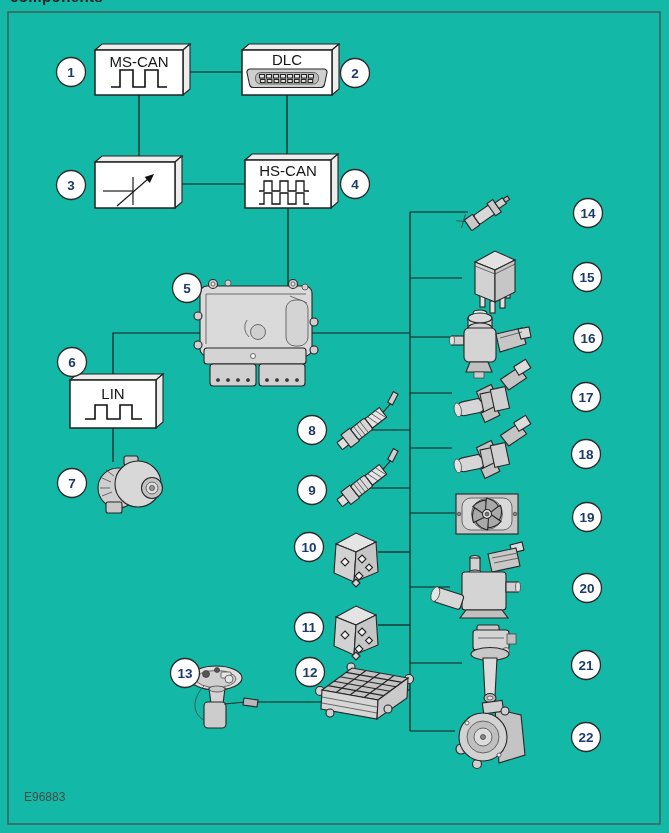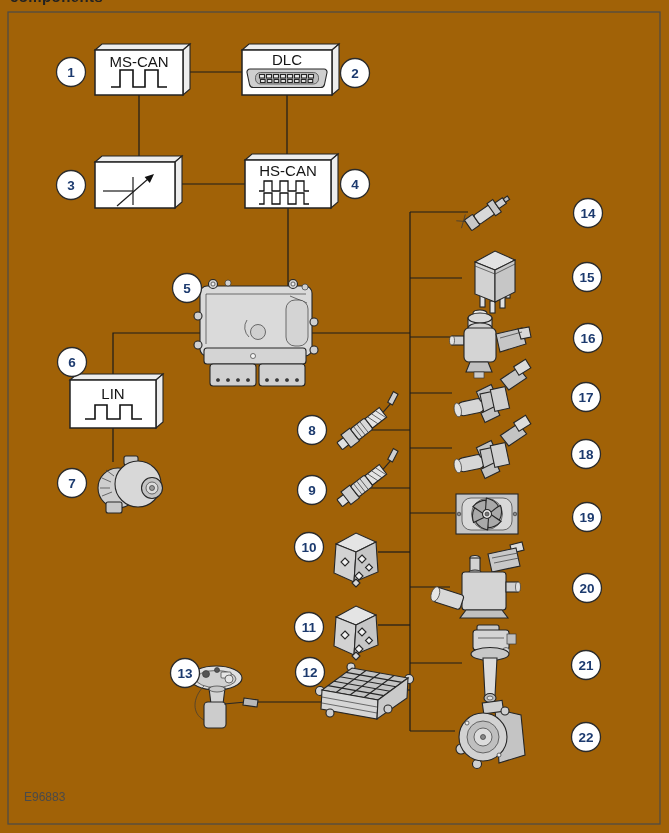--- a/index.html
+++ b/index.html
@@ -1,16 +1,16 @@
 <!DOCTYPE html>
 <html><head>
 <meta charset="utf-8">
 <style>
   html,body{margin:0;padding:0;background:#fff;}
-  .page{position:relative;width:669px;height:833px;background:#a16207;overflow:hidden;
+  .page{position:relative;width:669px;height:833px;background:#14b8a6;overflow:hidden;
         font-family:"Liberation Sans",sans-serif;}
   .clipped-head{position:absolute;top:0;left:10px;height:5px;overflow:hidden;}
   .clipped-head span{display:block;margin-top:-12px;font-size:15px;font-weight:bold;color:#222;letter-spacing:.4px;}
   svg{position:absolute;top:0;left:0;}
   .frame{fill:none;stroke:#4a4a4a;stroke-width:1.2;}
   .ln{stroke:#1c1c1c;stroke-width:1.2;fill:none;}
   .slab{fill:#ededed;stroke:#232323;stroke-width:1.1;}
   .nbox{fill:#ffffff;stroke:#232323;stroke-width:1.5;}
   .blabel{font-size:15px;fill:#151515;text-anchor:middle;font-weight:500;}
   .wave{stroke:#111;stroke-width:1.6;fill:none;}

